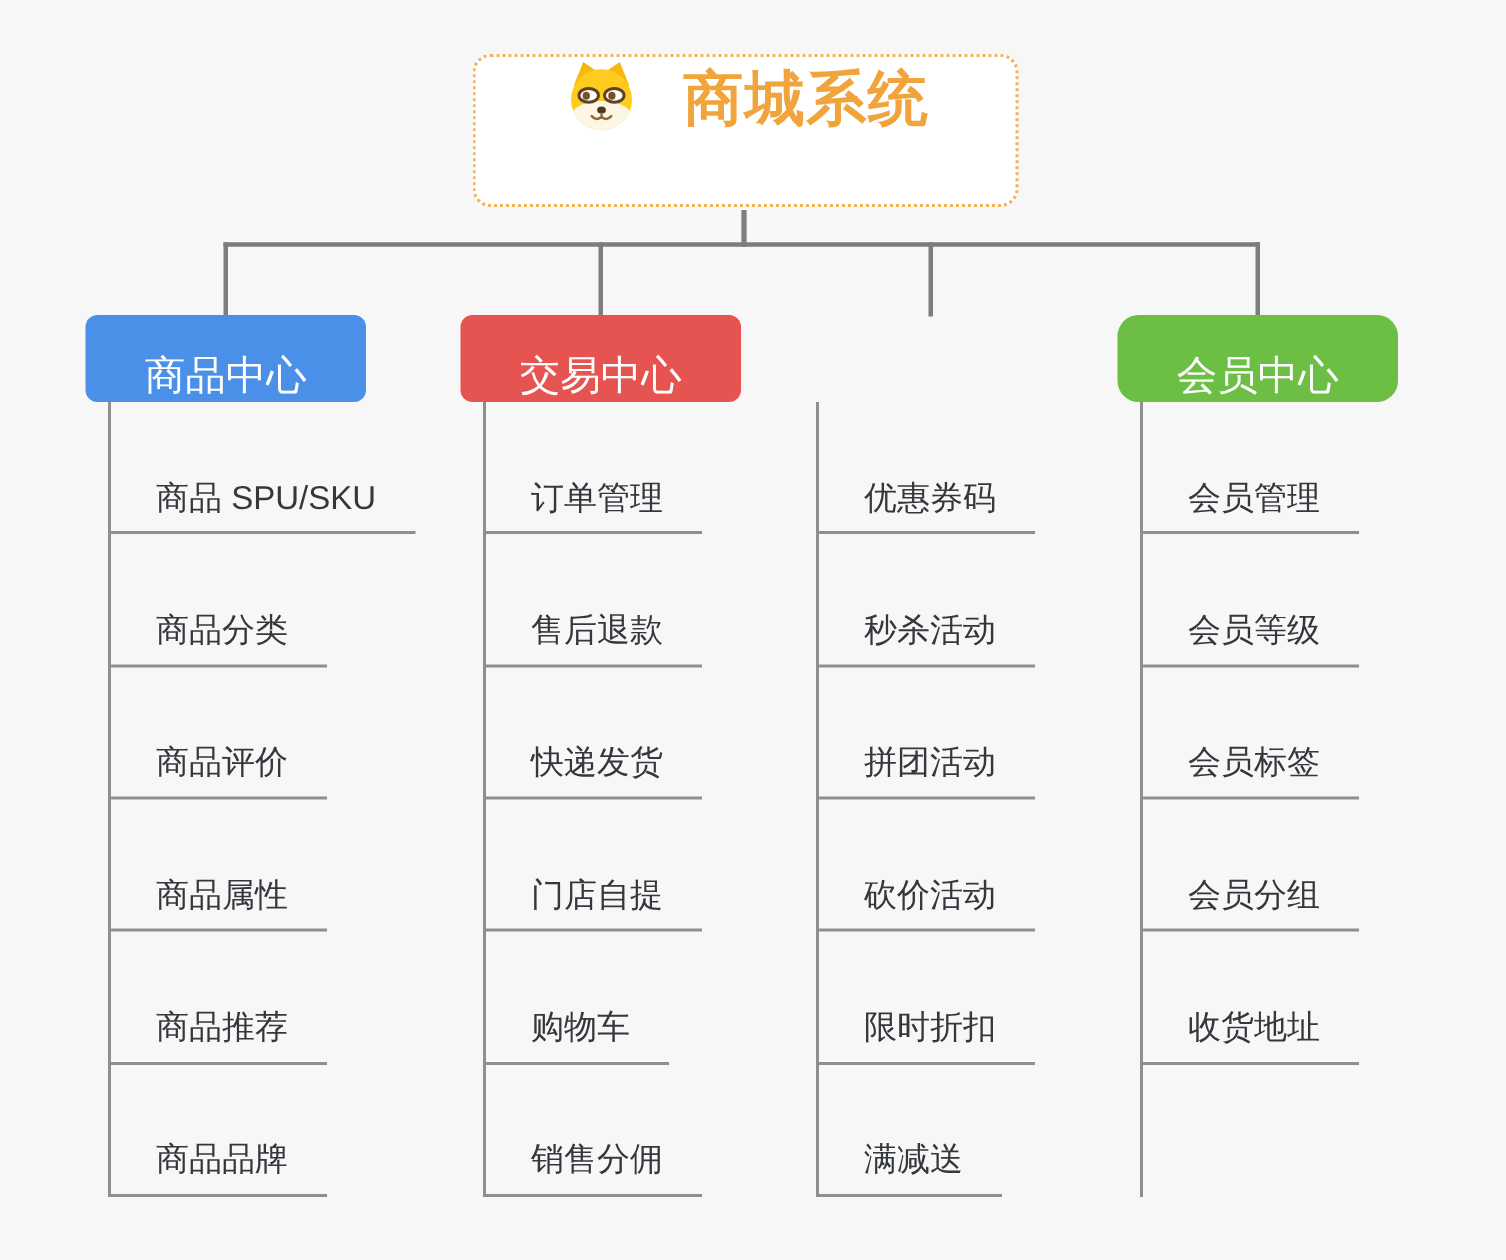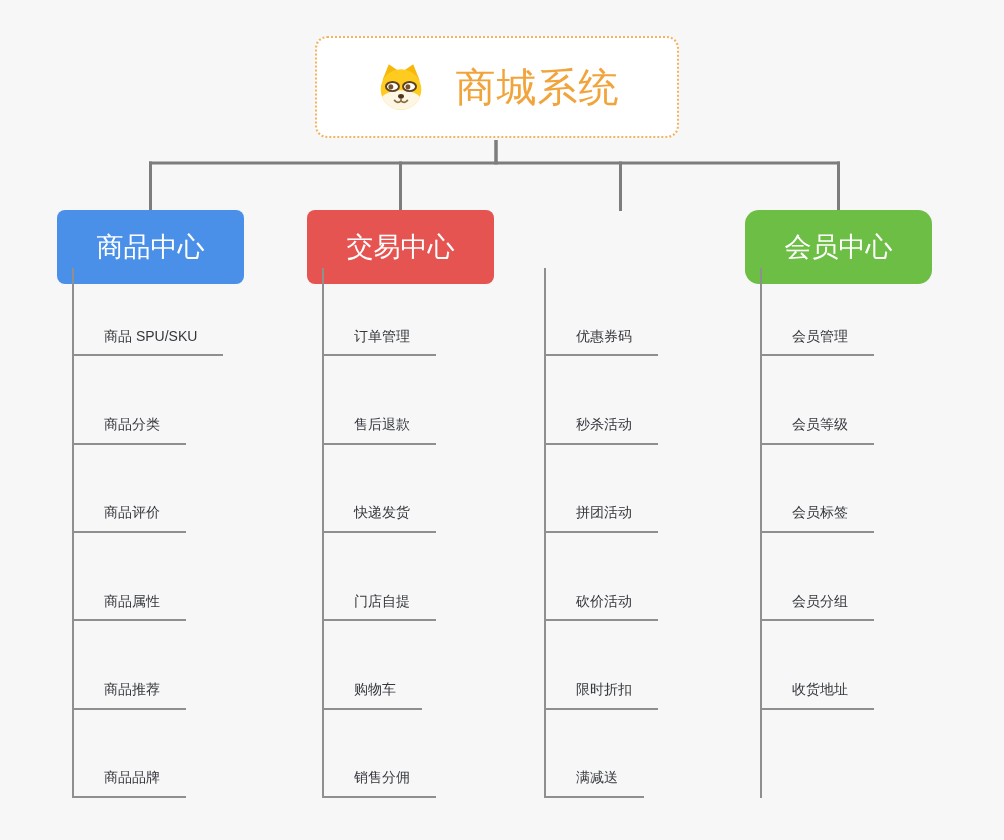--- a/index.html
+++ b/index.html
@@ -27,42 +27,42 @@
   }
   
   .root-node{
     position:absolute;
     left:315px;top:36px;
     width:364px;height:102px;
     background:#ffffff;
     border:2px dotted #f2b35c;
     border-radius:12px;
     display:flex;
-    align-items:center;
     justify-content:center;
     gap:29px;
     box-sizing:border-box;
     cursor:default;
+    font-weight:bold;
   }
   .root-title{
     font-size:40px;
     color:#f1a43b;
     letter-spacing:1px;
     white-space:nowrap;
   }
   
   .branch-node{
     position:absolute;
     top:210px;
-    width:187px;height:74px;
+    width:187px;height:58px;
     border-radius:8px;
     color:#ffffff;
     font-size:27px;
     display:flex;
-    align-items:center;
+    align-items:flex-end;
     justify-content:center;
     white-space:nowrap;
     box-sizing:border-box;
     font-family:Liberation Mono, monospace;
   }
   .branch-0{left:57px;}
   .branch-1{left:307px;}
   .branch-2{left:527px;}
   .branch-3{left:745px;border-radius:14px;}
   
@@ -77,21 +77,21 @@
   .col-2{left:527px;margin-left:17px;}
   .col-3{left:760px;}
   .leaf-row{
     height:88.33px;
     display:flex;
     align-items:flex-end;
   }
   .leaf-node{
     border-bottom:2px solid var(--underline);
     padding:0 26px 9px 30px;
-    font-size:14px;
+    font-size:22px;
     line-height:1.25;
     color:var(--leaf-text);
     white-space:nowrap;
   }
 </style>
 </head>
 <body>
 
 <div class="canvas">
 

